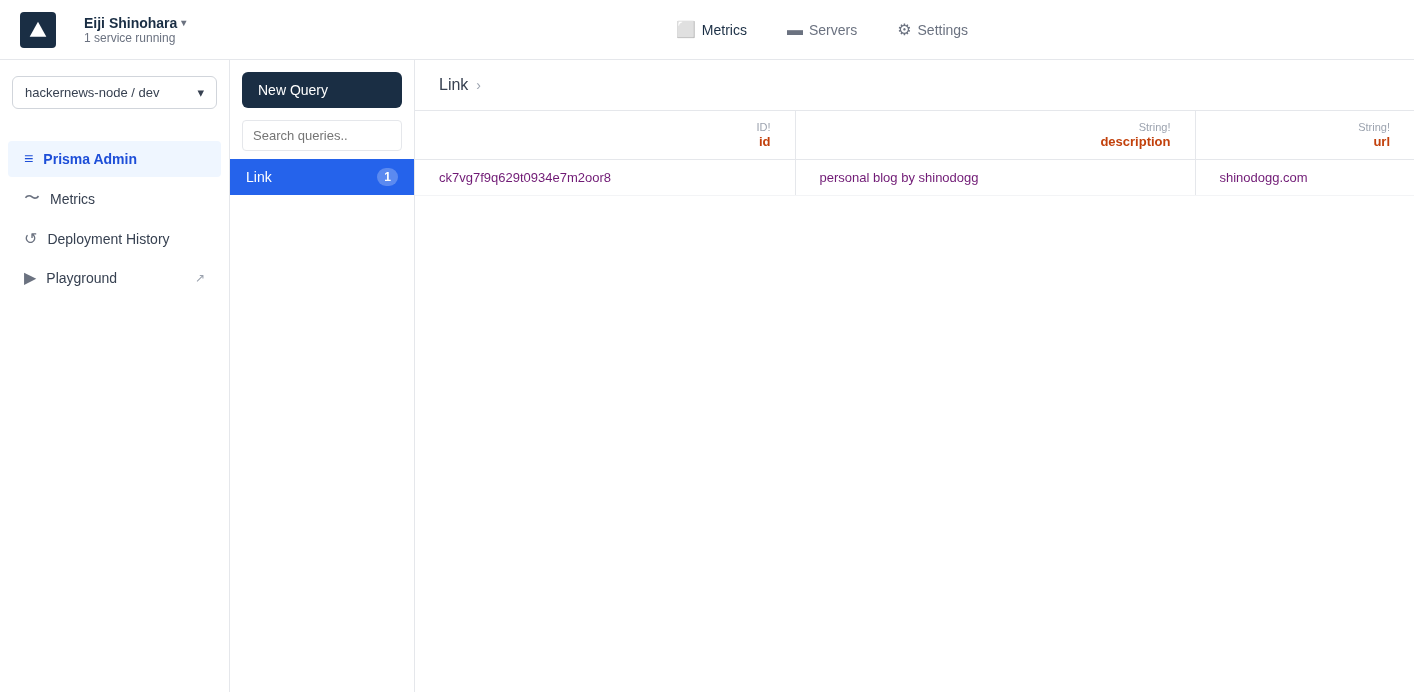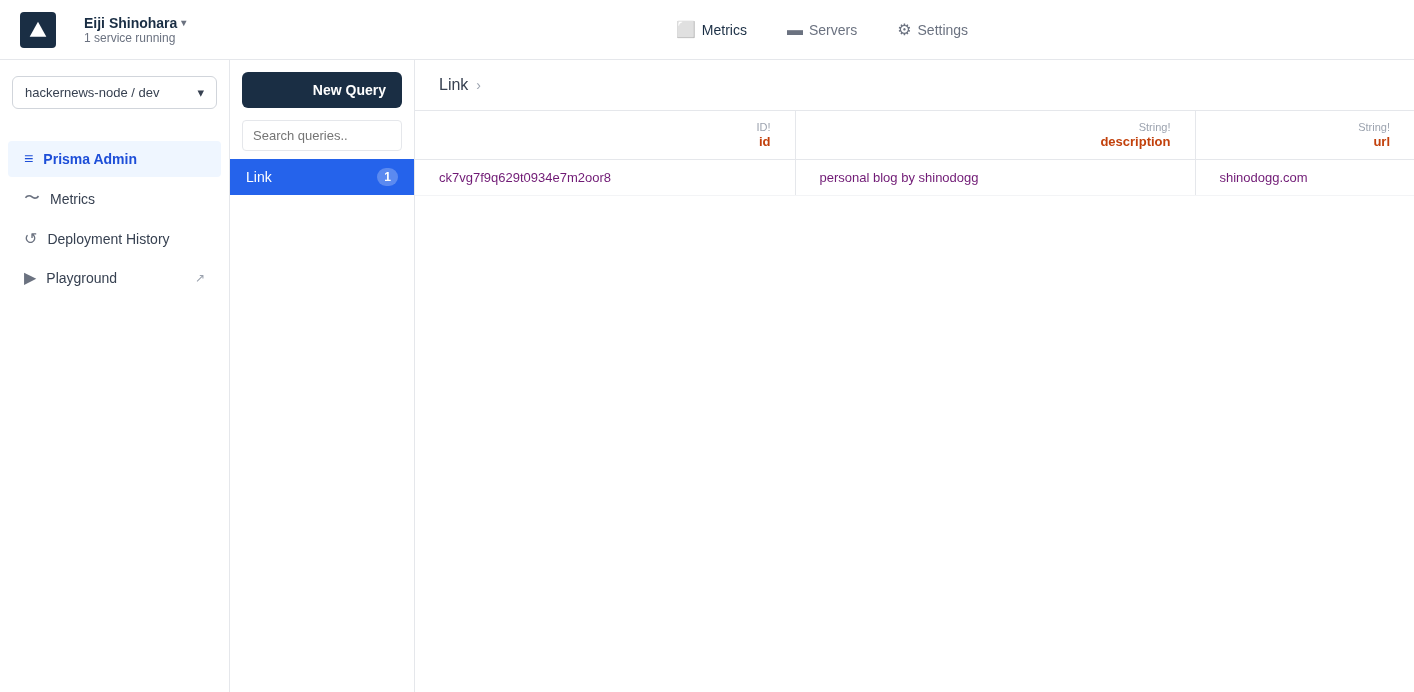--- a/index.html
+++ b/index.html
@@ -102,23 +102,23 @@
       flex-direction: column;
     }
     .new-query-btn {
       margin: 12px;
       background: #1a2e44;
       color: white;
       border: none;
       border-radius: 6px;
       padding: 10px 16px;
       font-size: 14px;
-      font-weight: 700;
-      cursor: pointer;
-      text-align: right;
+      font-weight: 400;
+      cursor: pointer;
+      text-align: left;
     }
     .search-queries {
       margin: 0 12px 8px;
       border: 1px solid #e5e7eb;
       border-radius: 4px;
       padding: 7px 10px;
       font-size: 13px;
       color: #9ca3af;
       width: calc(100% - 24px);
       outline: none;

